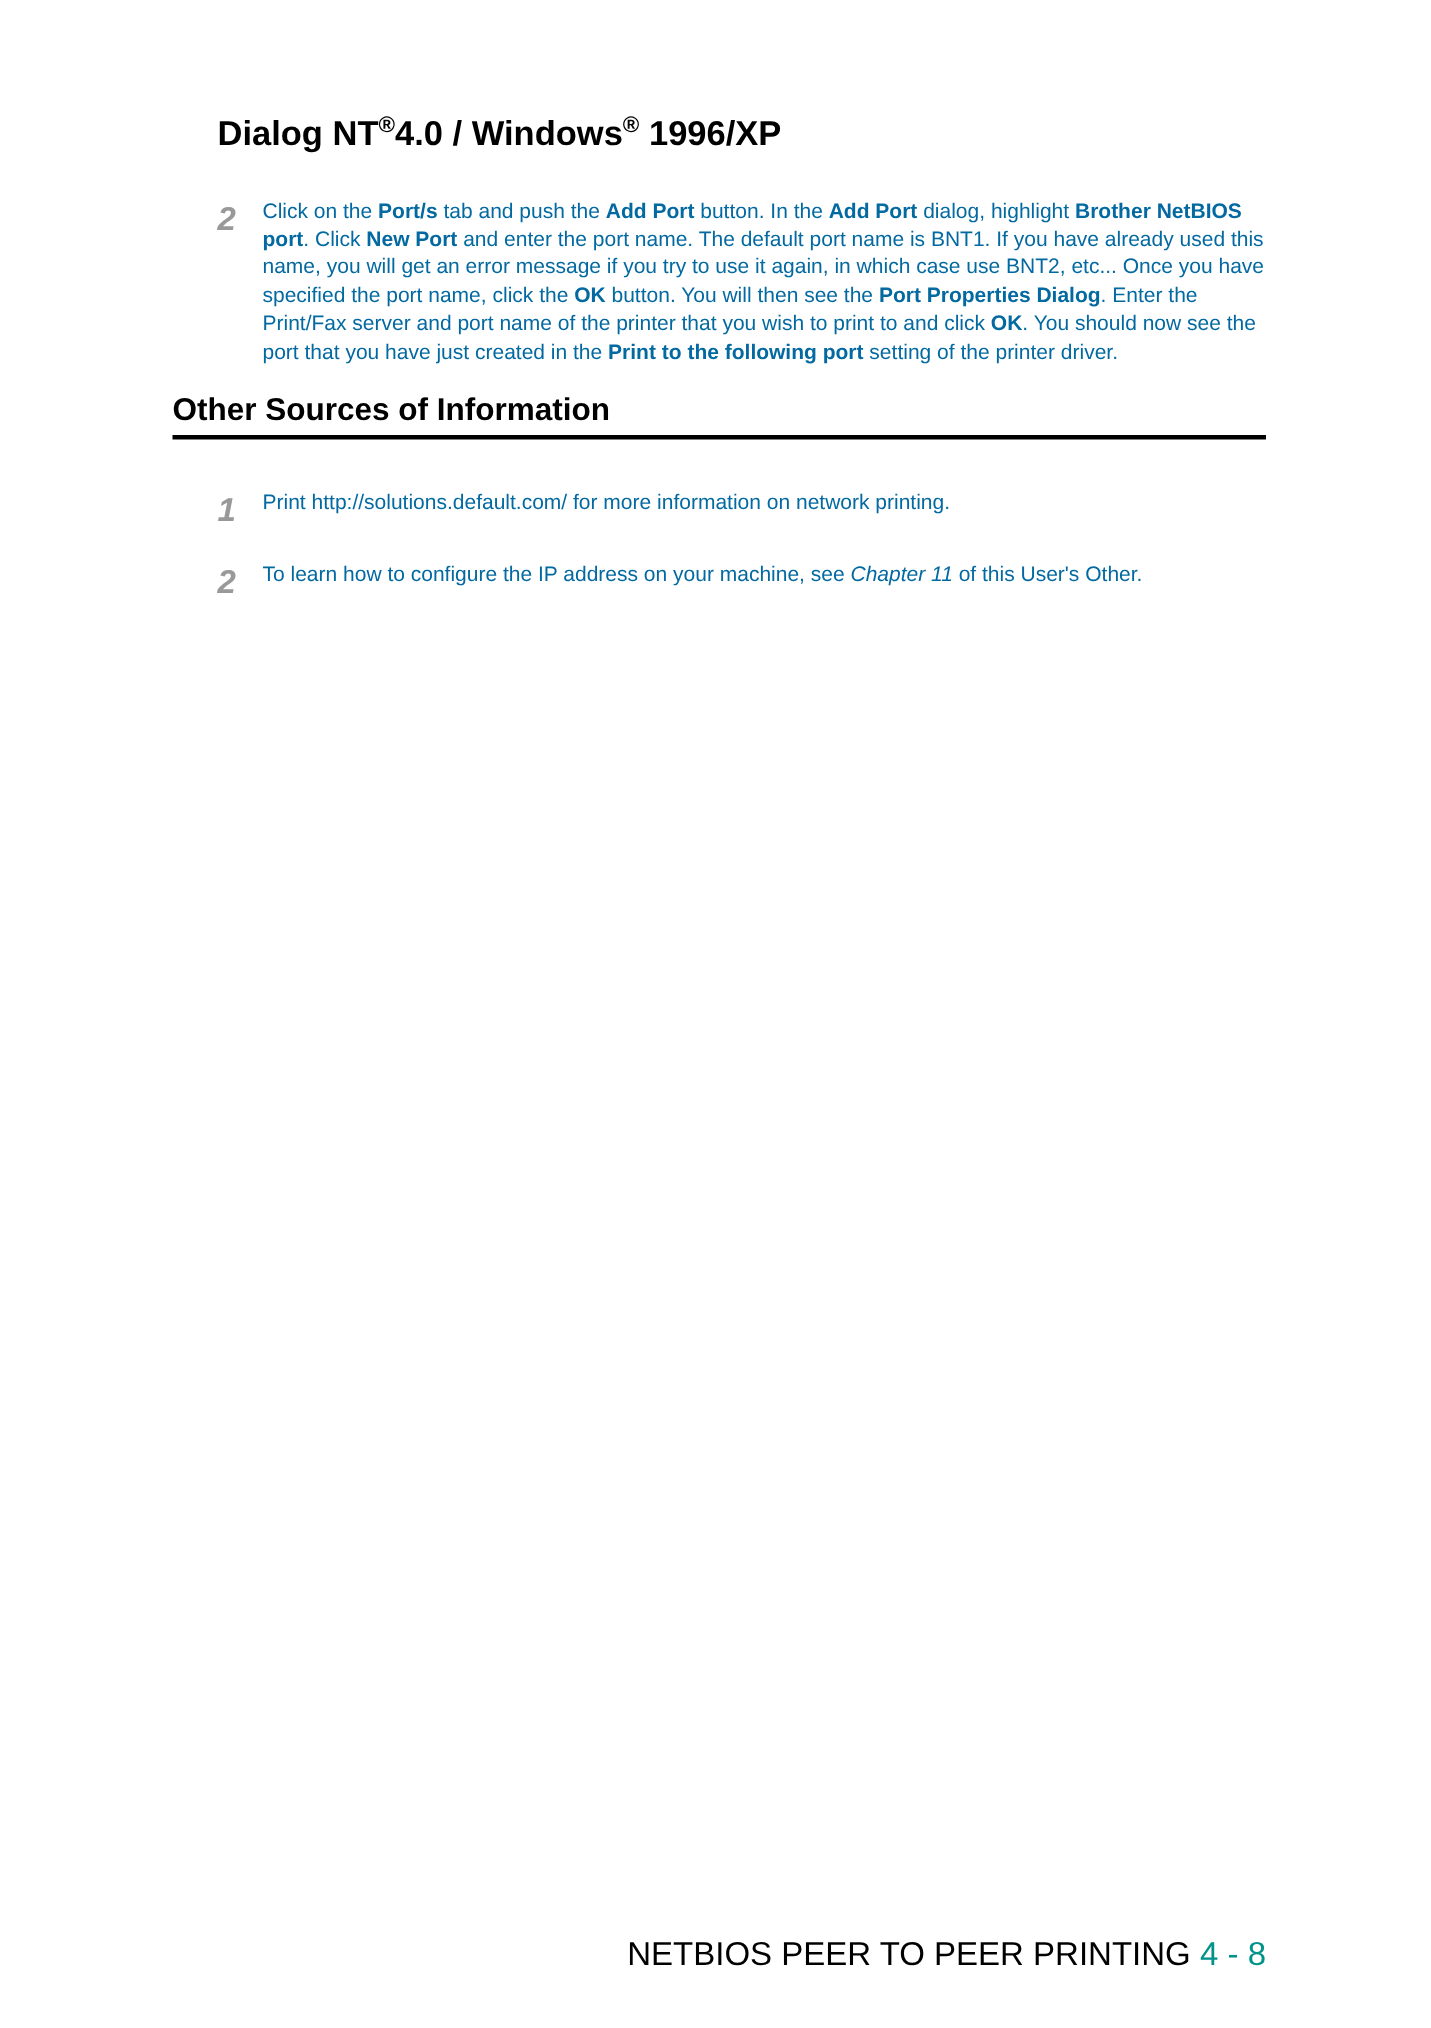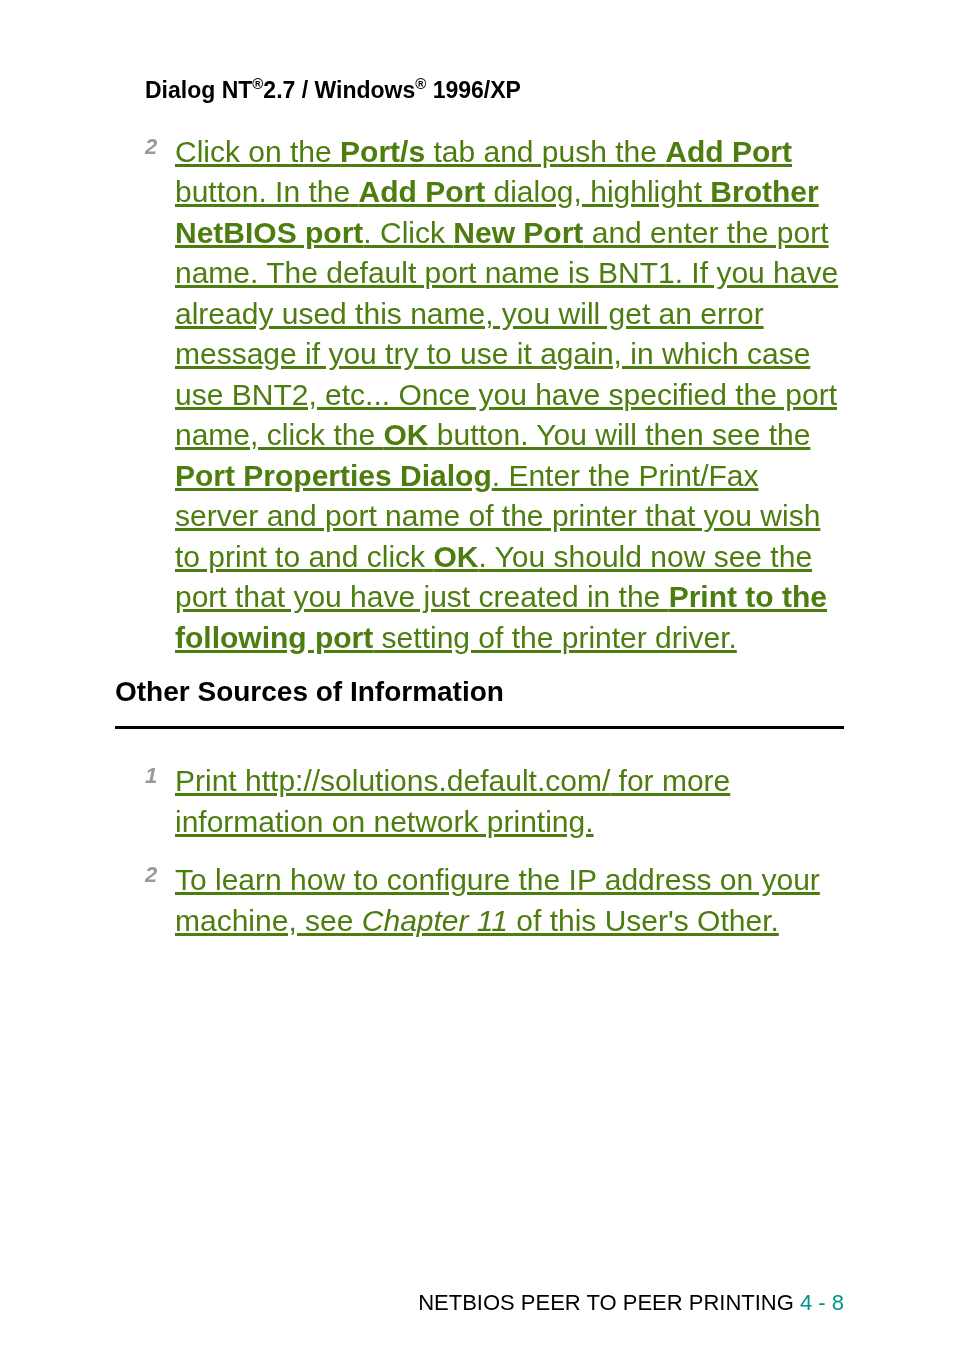--- a/index.html
+++ b/index.html
@@ -32,35 +32,34 @@
     .list-number {
       font-style: italic;
       font-weight: bold;
       color: #999999;
       font-size: 22px;
       width: 30px;
       flex-shrink: 0;
       line-height: 1.35;
     }
     .list-content {
-      font-size: 30px;
-      color: #4d7c0f;
+      font-size: 14px;
+      color: #0369a1;
       line-height: 1.35;
       flex: 1;
-      text-decoration: underline;
     }
     .bold {
       font-weight: bold;
     }
     .section-heading {
-      font-size: 28px;
+      font-size: 21px;
       font-weight: bold;
       color: #000000;
       margin-top: 14px;
-      margin-bottom: 18px;
+      margin-bottom: 4px;
       margin-left: -30px;
     }
     .section-rule {
       border: none;
       border-top: 3px solid #000000;
       margin-bottom: 32px;
       margin-left: -30px;
     }
     .italic {
       font-style: italic;
@@ -73,21 +72,21 @@
       color: #000000;
     }
     .footer-page {
       color: #00938a;
     }
   </style>
 </head>
 <body>
 
 <div class="subsection-heading">
-  <span>Dialog NT</span><span class="sup">®</span><span>2.7 / Windows</span><span class="sup">®</span><span> 1996/XP</span>
+  <span>Dialog NT</span><span class="sup">®</span><span>4.0 / Windows</span><span class="sup">®</span><span> 1996/XP</span>
 </div>
 
 <div class="list-item">
   <div class="list-number">2</div>
   <div class="list-content">
     <span>Click on the </span><span class="bold">Port/s</span><span> tab and push the </span><span class="bold">Add Port</span><span> button. In the </span><span class="bold">Add Port</span><span> dialog, highlight </span><span class="bold">Brother NetBIOS port</span><span>. Click </span><span class="bold">New Port</span><span> and enter the port name. The default port name is BNT1. If you have already used this name, you will get an error message if you try to use it again, in which case use BNT2, etc... Once you have specified the port name, click the </span><span class="bold">OK</span><span> button. You will then see the </span><span class="bold">Port Properties Dialog</span><span>. Enter the Print/Fax server and port name of the printer that you wish to print to and click </span><span class="bold">OK</span><span>. You should now see the port that you have just created in the </span><span class="bold">Print to the following port</span><span> setting of the printer driver.</span>
   </div>
 </div>
 
 <h2 class="section-heading">Other Sources of Information</h2>

